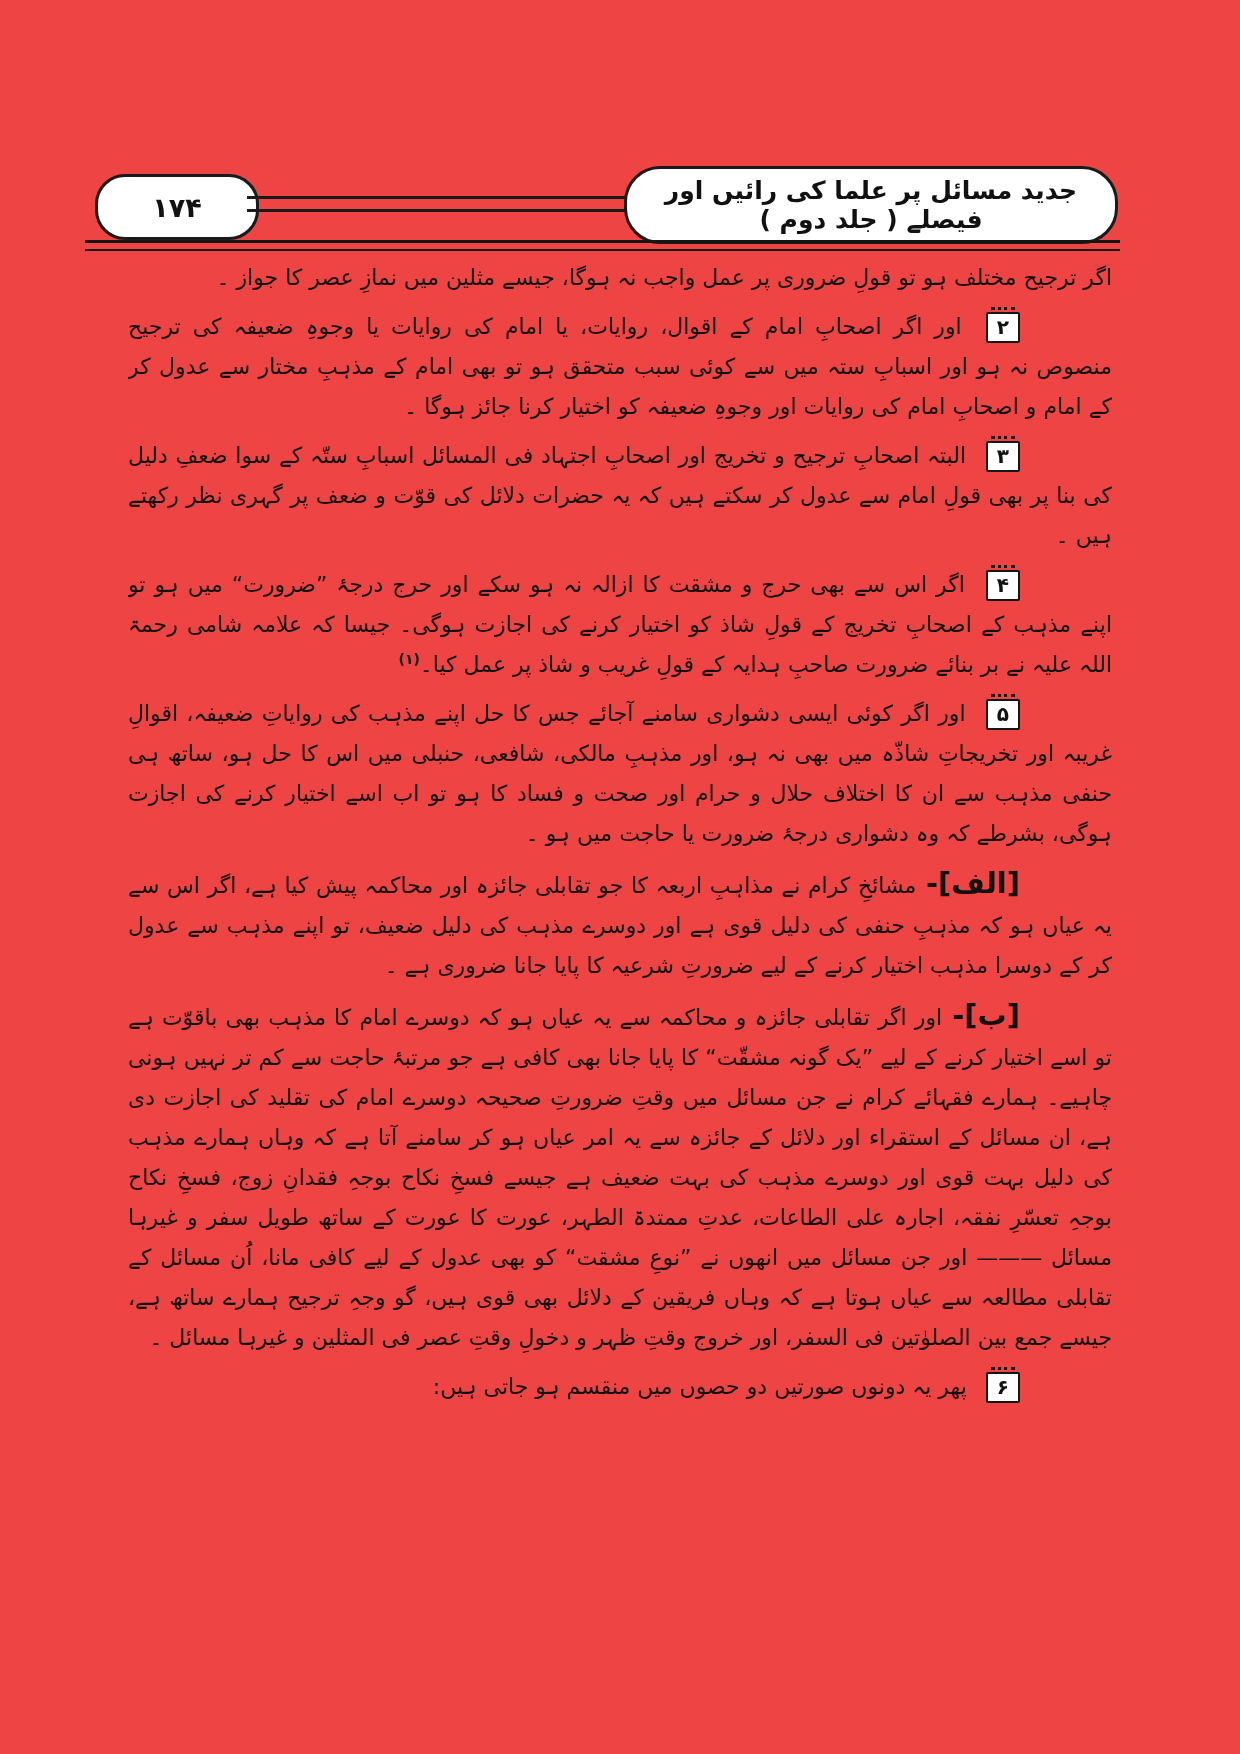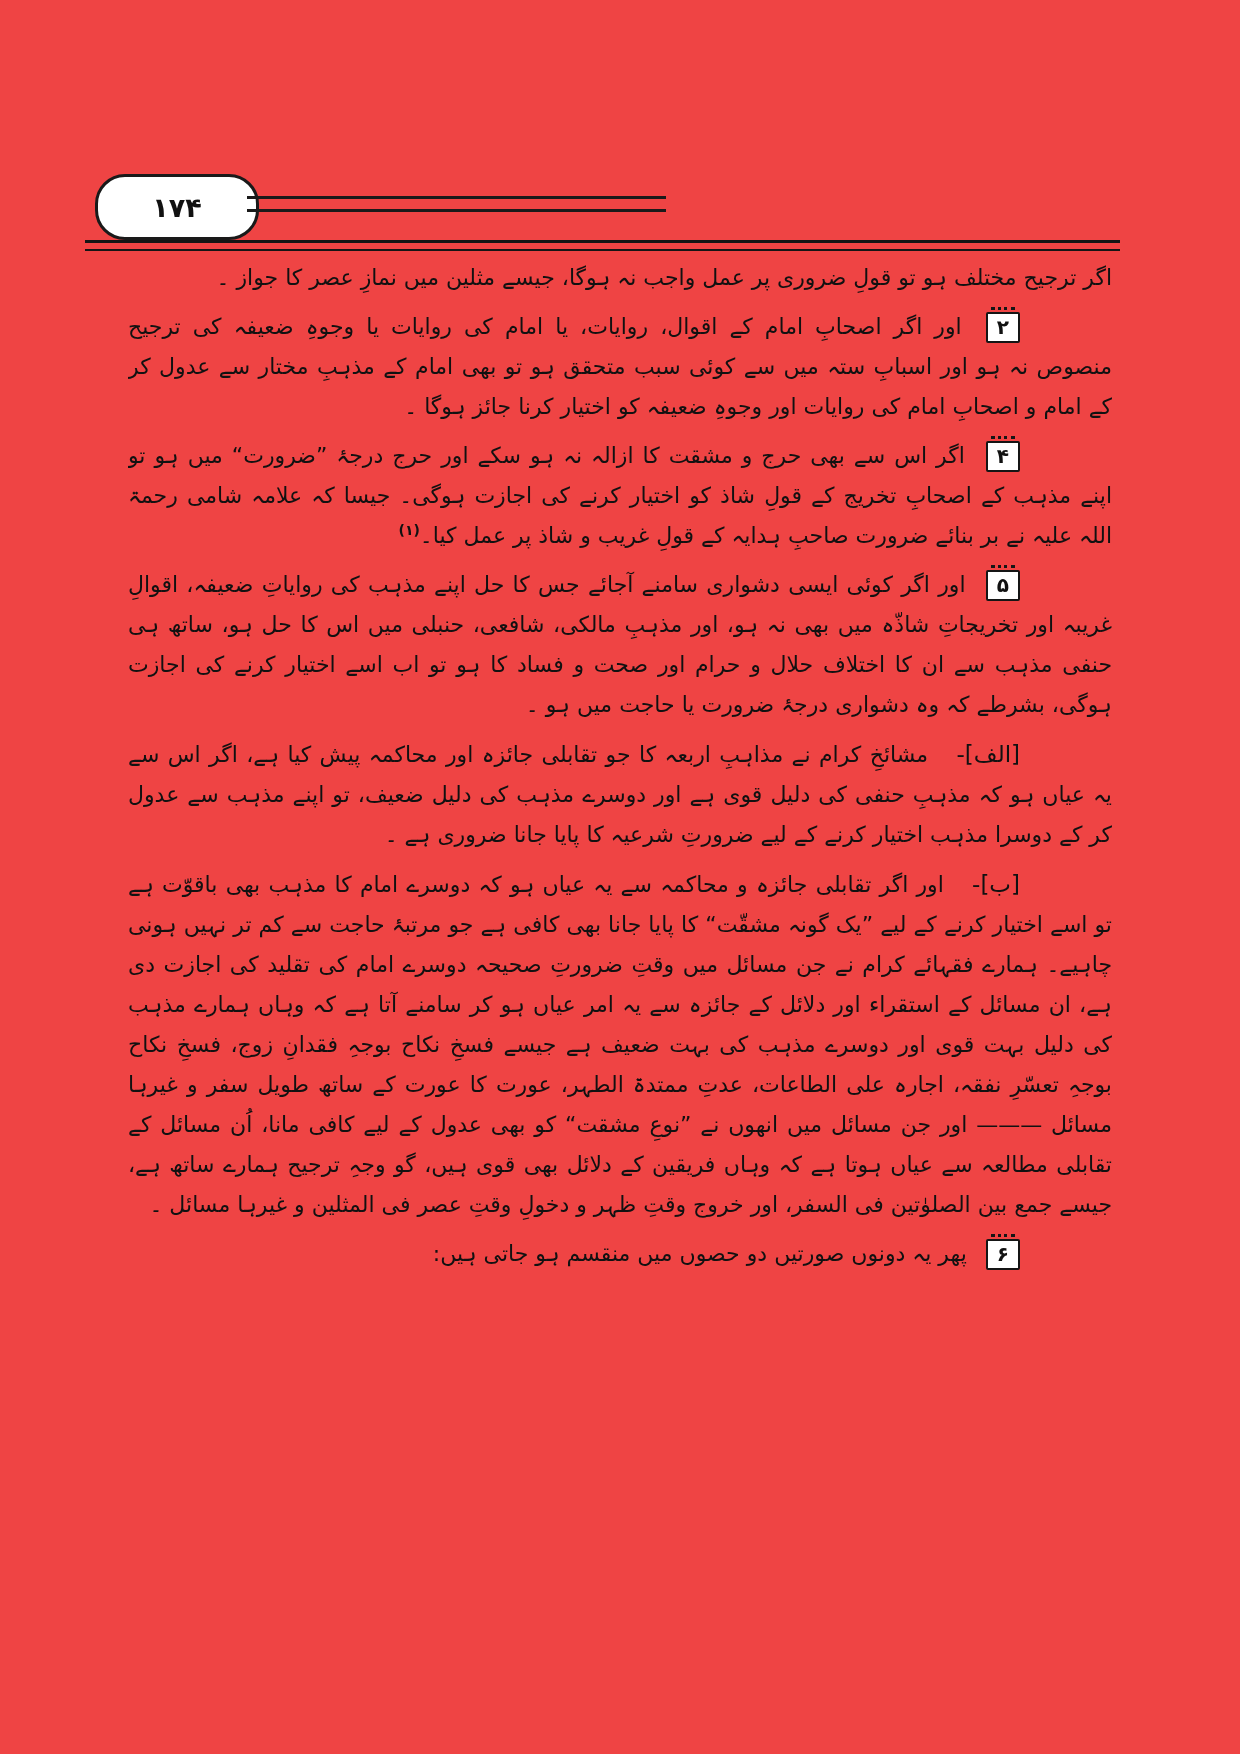--- a/index.html
+++ b/index.html
@@ -45,52 +45,59 @@
     display:inline-block;position:relative;
     border:2px solid #151515;border-radius:2px;
     padding:1px 9px 2px 9px;margin-left:12px;
     font-weight:bold;font-size:20px;line-height:24px;text-indent:0;
     background:#fff;
   }
   .num-box::before{
     content:"";position:absolute;top:-7px;left:3px;right:3px;
     border-top:3px dotted #151515;
   }
-  .sub-marker{font-weight:normal;margin-left:20px;font-size:23px;}
+  .sub-marker{font-weight:bold;margin-left:2px;font-size:29px;}
   .fn-ref{font-size:14px;font-weight:bold;vertical-align:super;line-height:0;}
   
   .footnote-area{position:absolute;top:1430px;right:200px;width:430px;direction:rtl;}
   .footnote-rule{width:296px;border-top:4px solid #3a3a3a;margin:0;}
   .footnote-text{margin:14px 6px 0 0;font-size:23px;text-align:right;direction:rtl;}
 </style>
 </head>
 <body>
 
 <div class="page">
 
   <header class="page-header">
     <div class="pill pagenum-pill">
       <span>۱۷۴</span>
     </div>
     <div class="header-connector"></div>
+    <div class="pill title-pill">
+      <span>جدید مسائل پر علما کی رائیں اور فیصلے ( جلد دوم )</span>
+    </div>
   </header>
 
   <div class="rule-double"></div>
 
   <main class="content">
 
     <p class="para">
       <span>اگر ترجیح مختلف ہو تو قولِ ضروری پر عمل واجب نہ ہوگا، جیسے مثلین میں نمازِ عصر کا جواز ۔</span>
     </p>
 
     <p class="para indent">
       <span class="num-box">۲</span>
       <span>اور اگر اصحابِ امام کے اقوال، روایات، یا امام کی روایات یا وجوہِ ضعیفہ کی ترجیح منصوص نہ ہو اور اسبابِ ستہ میں سے کوئی سبب متحقق ہو تو بھی امام کے مذہبِ مختار سے عدول کر کے امام و اصحابِ امام کی روایات اور وجوہِ ضعیفہ کو اختیار کرنا جائز ہوگا ۔</span>
     </p>
 
+    <p class="para indent">
+      <span class="num-box">۳</span>
+      <span>البتہ اصحابِ ترجیح و تخریج اور اصحابِ اجتہاد فی المسائل اسبابِ ستّہ کے سوا ضعفِ دلیل کی بنا پر بھی قولِ امام سے عدول کر سکتے ہیں کہ یہ حضرات دلائل کی قوّت و ضعف پر گہری نظر رکھتے ہیں ۔</span>
+    </p>
 
     <p class="para indent">
       <span class="num-box">۴</span>
       <span>اگر اس سے بھی حرج و مشقت کا ازالہ نہ ہو سکے اور حرج درجۂ ”ضرورت“ میں ہو تو اپنے مذہب کے اصحابِ تخریج کے قولِ شاذ کو اختیار کرنے کی اجازت ہوگی۔ جیسا کہ علامہ شامی رحمۃ اللہ علیہ نے بر بنائے ضرورت صاحبِ ہدایہ کے قولِ غریب و شاذ پر عمل کیا۔</span><sup class="fn-ref">(۱)</sup>
     </p>
 
     <p class="para indent">
       <span class="num-box">۵</span>
       <span>اور اگر کوئی ایسی دشواری سامنے آجائے جس کا حل اپنے مذہب کی روایاتِ ضعیفہ، اقوالِ غریبہ اور تخریجاتِ شاذّہ میں بھی نہ ہو، اور مذہبِ مالکی، شافعی، حنبلی میں اس کا حل ہو، ساتھ ہی حنفی مذہب سے ان کا اختلاف حلال و حرام اور صحت و فساد کا ہو تو اب اسے اختیار کرنے کی اجازت ہوگی، بشرطے کہ وہ دشواری درجۂ ضرورت یا حاجت میں ہو ۔</span>
     </p>

